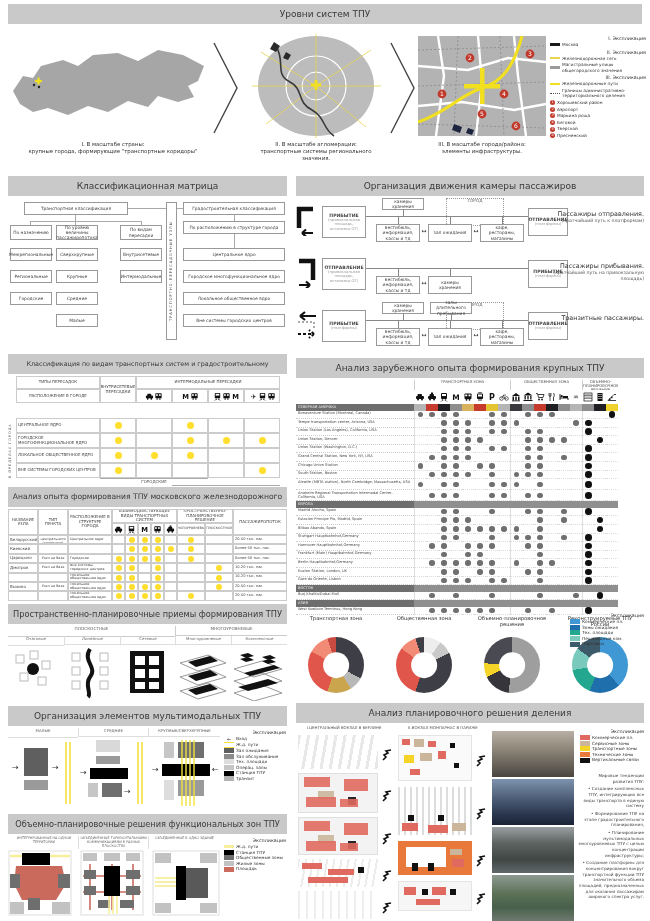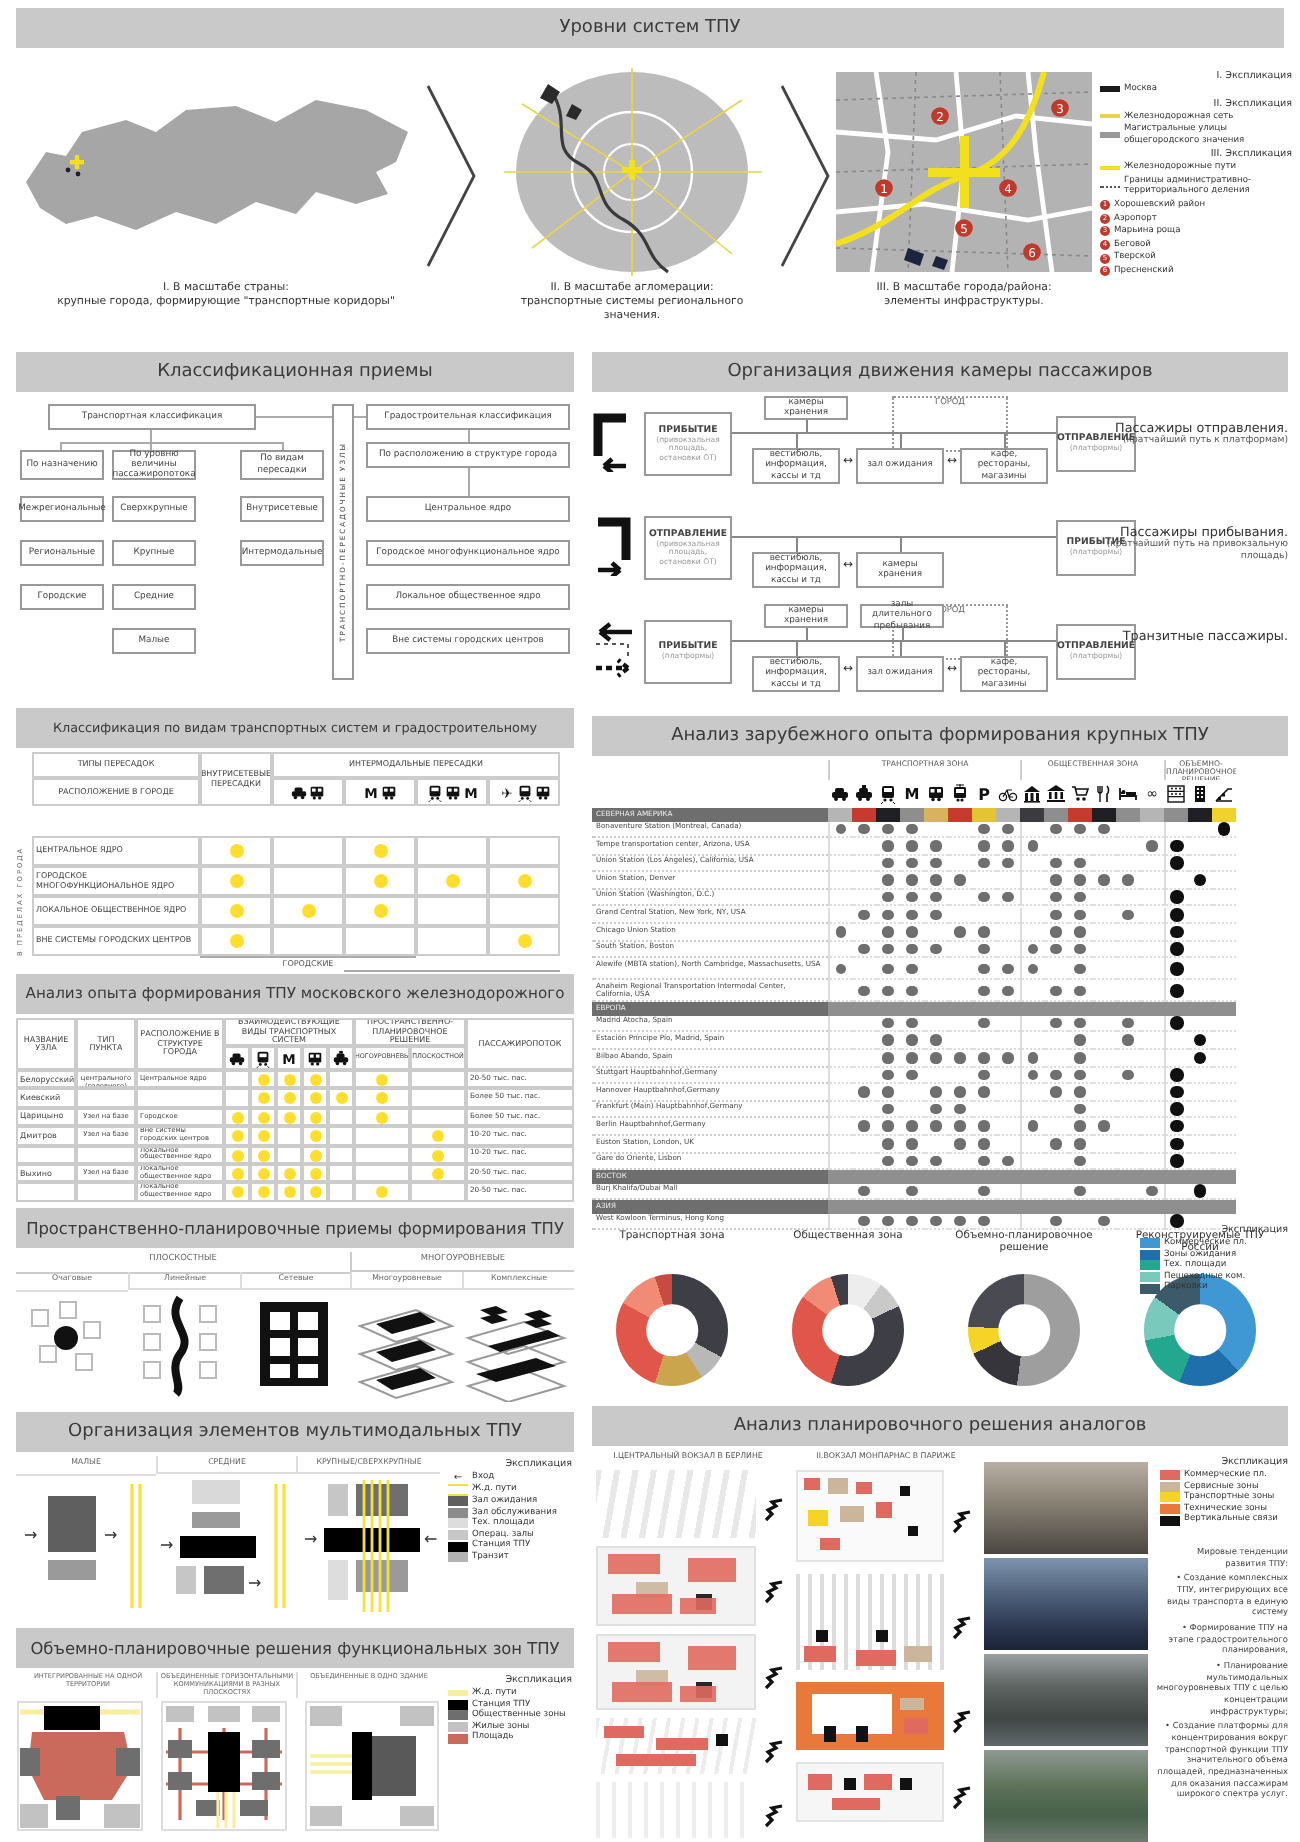--- a/index.html
+++ b/index.html
@@ -167,21 +167,21 @@
     <div class="leg-item" style="margin-bottom: 1px;">
       <span class="numc">5</span>
       <span>Тверской</span>
     </div>
     <div class="leg-item" style="margin-bottom: 1px;">
       <span class="numc">6</span>
       <span>Пресненский</span>
     </div>
   </div>
 
-<div class="bar" style="left:8px;top:176px;width:279px;">Классификационная приемы</div>
+<div class="bar" style="left:8px;top:176px;width:279px;">Классификационная матрица</div>
 <div style="position:absolute;left:8px;top:200px;width:279px;height:148px;">
   <div class="fbox" style="left:16px;top:2px;width:104px;height:13px;">Транспортная классификация</div>
   <div class="conn" style="left:67px;top:15px;width:1px;height:6px;"></div>
   <div class="conn" style="left:22px;top:21px;width:112px;height:1px;"></div>
   <div class="conn" style="left:22px;top:21px;width:1px;height:4px;"></div>
     <div class="conn" style="left:67px;top:21px;width:1px;height:4px;"></div>
     <div class="conn" style="left:133px;top:21px;width:1px;height:4px;"></div>
   <div class="fbox" style="left:2px;top:25px;width:42px;height:15px;">По назначению</div>
   <div class="fbox" style="left:48px;top:25px;width:42px;height:15px;">По уровню величины пассажиропотока</div>
   <div class="fbox" style="left:112px;top:25px;width:42px;height:15px;">По видам пересадки</div>
@@ -1758,21 +1758,21 @@
         <span class="sw" style="background: rgb(194, 194, 194); height: 5px;"></span>
         <span>Жилые зоны</span>
       </div>
       <div class="leg-item">
         <span class="sw" style="background: rgb(201, 106, 93); height: 5px;"></span>
         <span>Площадь</span>
       </div>
     </div>
   </div>
 
-<div class="bar" style="left:296px;top:703px;width:348px;">Анализ планировочного решения аналогов</div>
+<div class="bar" style="left:296px;top:703px;width:348px;">Анализ планировочного решения деления</div>
 <div style="position:absolute;left:296px;top:725px;width:348px;height:193px;" id="analogs-area">
     <div style="position: absolute; left: 0px; top: 0px; width: 96px; font-size: 3.9px; color: rgb(85, 85, 85); text-align: center;">I.ЦЕНТРАЛЬНЫЙ ВОКЗАЛ В БЕРЛИНЕ</div>
     <div style="position: absolute; left: 100px; top: 0px; width: 94px; font-size: 3.9px; color: rgb(85, 85, 85); text-align: center;">II.ВОКЗАЛ МОНПАРНАС В ПАРИЖЕ</div>
     <div class=" plan" style="position: absolute; left: 2px; top: 10px; width: 80px; height: 34px; background: repeating-linear-gradient(100deg, rgb(232, 232, 232) 0px, rgb(232, 232, 232) 3px, rgb(255, 255, 255) 3px, rgb(255, 255, 255) 9px);"></div>
     <div style="position: absolute; left: 86px; top: 21px;"><svg width="10" height="12" viewBox="0 0 10 12">
         <path d="M1,11 L4,8 2,6 6,4 4,2 9,1" stroke="#111" stroke-width="1.6" fill="none"></path>
       </svg></div>
     <div class=" plan" style="position: absolute; left: 2px; top: 48px; width: 80px; height: 40px; background: rgb(243, 243, 243); box-shadow: rgb(224, 224, 224) 0px 0px 0px 1px inset;">
       <div style="position: absolute; left: 6px; top: 4px; width: 26px; height: 10px; background: rgb(224, 106, 95); opacity: 0.9;"></div>
       <div style="position: absolute; left: 46px; top: 6px; width: 24px; height: 12px; background: rgb(224, 106, 95); opacity: 0.9;"></div>

